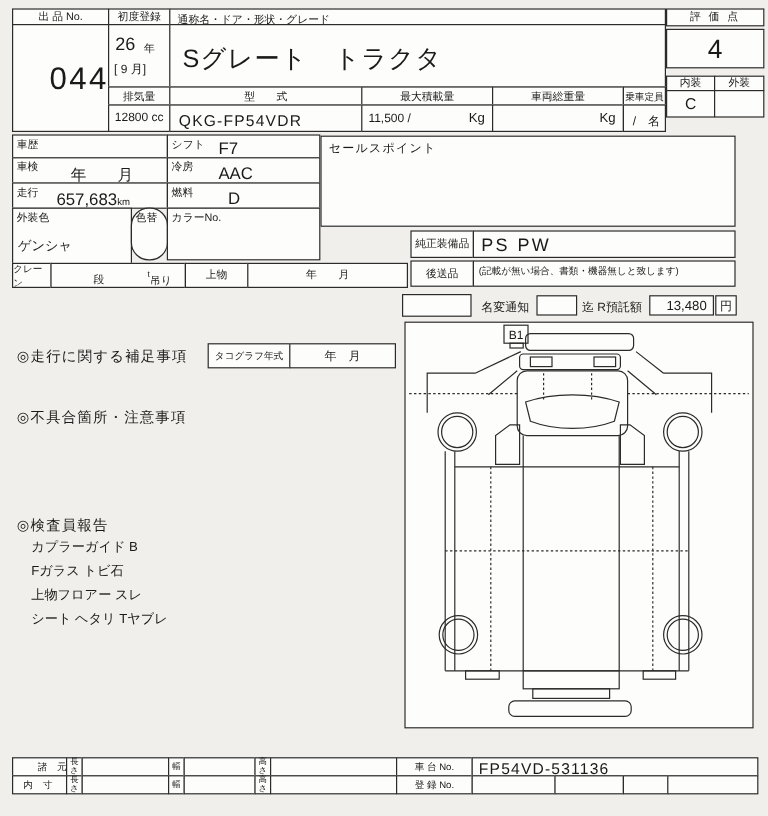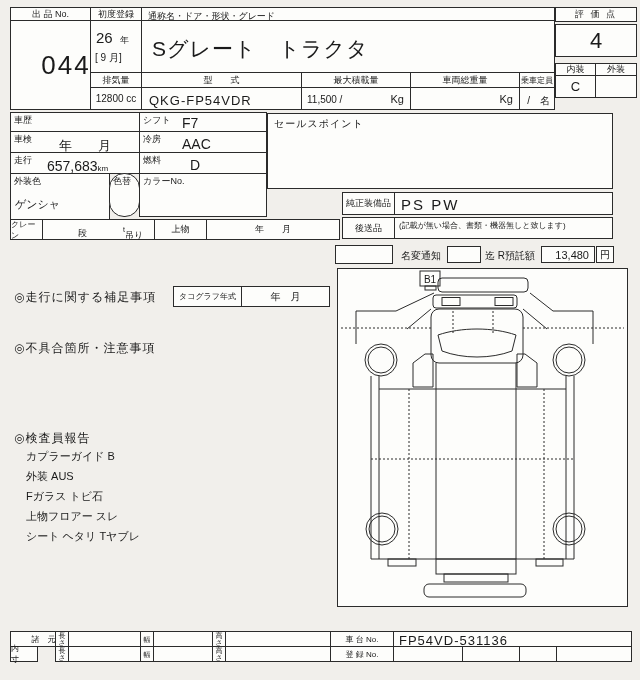--- a/index.html
+++ b/index.html
@@ -198,21 +198,20 @@
 </div>
 <div class="box" style="left:241px;top:286px;width:89px;height:21px;">
   <div class="center" style="width:100%;height:100%;font-size:10px;">年　月</div>
 </div>
 
 <div class="abs note-head" style="left:14px;top:340px;">◎不具合箇所・注意事項</div>
 
 <div class="abs note-head" style="left:14px;top:430px;">◎検査員報告</div>
 <div class="abs" style="left:26px;top:446px;">
   <div class="insp-item">カプラーガイド B</div>
-  <div class="insp-item">外装 AUS</div>
   <div class="insp-item">Fガラス トビ石</div>
   <div class="insp-item">上物フロアー スレ</div>
   <div class="insp-item">シート ヘタリ Tヤブレ</div>
 </div>
 
 <div class="box" style="left:337px;top:268px;width:291px;height:339px;">
   <svg width="289" height="337" viewBox="0 0 289 337">
 
     <path class="dline" stroke-dasharray="2,2" d="M3,59 H93 M185,59 H286"></path>
 
@@ -279,21 +278,21 @@
 <div class="box" style="left:153px;top:631px;width:60px;height:16px;"></div>
 <div class="box tinylbl" style="left:212px;top:631px;width:14px;height:16px;">高さ</div>
 <div class="box" style="left:225px;top:631px;width:106px;height:16px;"></div>
 <div class="box" style="left:330px;top:631px;width:64px;height:16px;">
   <div class="center small8" style="width:100%;height:100%;">車 台 No.</div>
 </div>
 <div class="box" style="left:393px;top:631px;width:239px;height:16px;">
   <div class="abs" style="left:5px;top:1px;font-size:13px;letter-spacing:1px;">FP54VD-531136</div>
 </div>
 
-<div class="box" style="left:10px;top:646px;width:28px;height:16px;">
+<div class="box" style="left:10px;top:646px;width:46px;height:16px;">
   <div class="center small8" style="width:100%;height:100%;letter-spacing:3px;">内 寸</div>
 </div>
 <div class="box tinylbl" style="left:55px;top:646px;width:14px;height:16px;">長さ</div>
 <div class="box" style="left:68px;top:646px;width:73px;height:16px;"></div>
 <div class="box tinylbl" style="left:140px;top:646px;width:14px;height:16px;">幅</div>
 <div class="box" style="left:153px;top:646px;width:60px;height:16px;"></div>
 <div class="box tinylbl" style="left:212px;top:646px;width:14px;height:16px;">高さ</div>
 <div class="box" style="left:225px;top:646px;width:106px;height:16px;"></div>
 <div class="box" style="left:330px;top:646px;width:64px;height:16px;">
   <div class="center small8" style="width:100%;height:100%;">登 録 No.</div>

